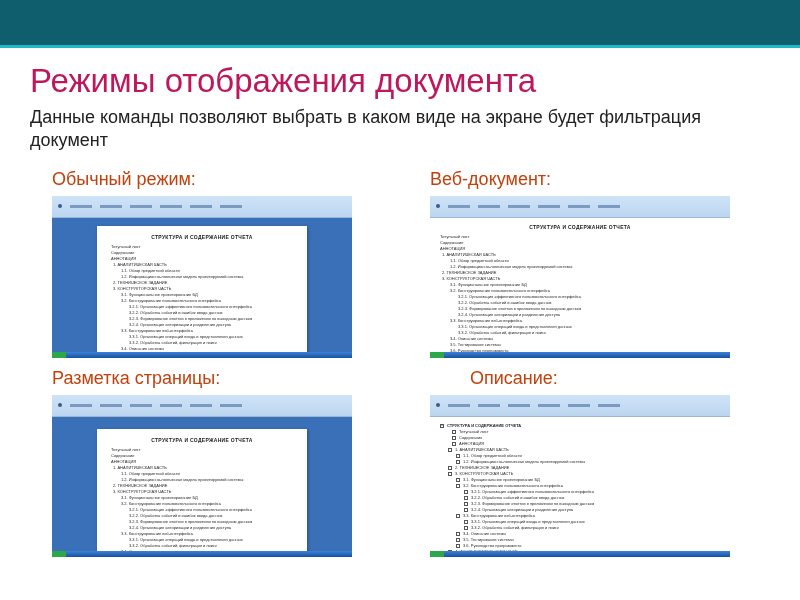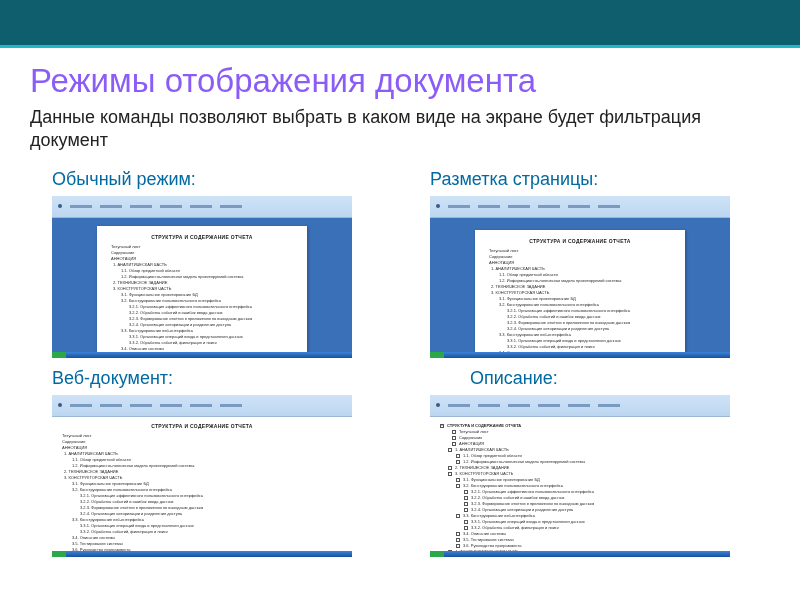--- a/index.html
+++ b/index.html
@@ -13,40 +13,40 @@
   }
   .top-band {
     height: 48px;
     background: #0f5e6e;
     border-bottom: 3px solid #20b8c6;
   }
   .slide {
     padding: 14px 30px 0 30px;
   }
   .title {
-    color: #8b5cf6;
+    color: #be185d;
     font-size: 33px;
     font-weight: 400;
     margin-bottom: 6px;
   }
   .subtitle {
     color: #222;
     font-size: 18px;
     line-height: 1.3;
     margin-bottom: 16px;
   }
   .grid {
     display: grid;
     grid-template-columns: 1fr 1fr;
     column-gap: 60px;
     row-gap: 10px;
     padding: 0 22px;
   }
   .cell-label {
-    color: #0369a1;
+    color: #c2410c;
     font-size: 18px;
     margin-bottom: 6px;
   }
   .thumb {
     width: 300px;
     height: 162px;
     background: #e6e6e6;
     position: relative;
     overflow: hidden;
   }
@@ -127,63 +127,20 @@
             <span class="ribbon-line"></span>
             <span class="ribbon-line"></span>
             <span class="ribbon-line"></span>
             <span class="ribbon-line"></span>
             <span class="ribbon-line"></span>
         </div>
         <div class="page-area-blue">
           <div class="page">
             <div class="doc-heading">СТРУКТУРА И СОДЕРЖАНИЕ ОТЧЕТА</div>
             <div id="lines-normal">
-                <div class="doc-line" style="padding-left: 0px;">Титульный лист</div>
-                <div class="doc-line" style="padding-left: 0px;">Содержание</div>
-                <div class="doc-line" style="padding-left: 0px;">АННОТАЦИЯ</div>
-                <div class="doc-line" style="padding-left: 2px;">1.  АНАЛИТИЧЕСКАЯ ЧАСТЬ</div>
-                <div class="doc-line" style="padding-left: 10px;">1.1. Обзор предметной области</div>
-                <div class="doc-line" style="padding-left: 10px;">1.2. Информационно-логическая модель проектируемой системы</div>
-                <div class="doc-line" style="padding-left: 2px;">2.  ТЕХНИЧЕСКОЕ ЗАДАНИЕ</div>
-                <div class="doc-line" style="padding-left: 2px;">3.  КОНСТРУКТОРСКАЯ ЧАСТЬ</div>
-                <div class="doc-line" style="padding-left: 10px;">3.1. Функциональное проектирование БД</div>
-                <div class="doc-line" style="padding-left: 10px;">3.2. Конструирование пользовательского интерфейса</div>
-                <div class="doc-line" style="padding-left: 18px;">3.2.1. Организация эффективного пользовательского интерфейса</div>
-                <div class="doc-line" style="padding-left: 18px;">3.2.2. Обработка событий и ошибок ввода данных</div>
-                <div class="doc-line" style="padding-left: 18px;">3.2.3. Формирование отчётов в приложении по выходным данным</div>
-                <div class="doc-line" style="padding-left: 18px;">3.2.4. Организация авторизации и разделения доступа</div>
-                <div class="doc-line" style="padding-left: 10px;">3.3. Конструирование веб-интерфейса</div>
-                <div class="doc-line" style="padding-left: 18px;">3.3.1. Организация операций ввода и представления данных</div>
-                <div class="doc-line" style="padding-left: 18px;">3.3.2. Обработка событий, фильтрация и поиск</div>
-                <div class="doc-line" style="padding-left: 10px;">3.4. Описание системы</div>
-              </div>
-          </div>
-        </div>
-        <div class="taskbar">
-            <div class="start"></div>
-          </div>
-      </div>
-    </div>
-
-    <div>
-      <div class="cell-label">Разметка страницы:</div>
-      <div class="thumb">
-        <div class="ribbon">
-          <span class="ribbon-dot"></span>
-            <span class="ribbon-line"></span>
-            <span class="ribbon-line"></span>
-            <span class="ribbon-line"></span>
-            <span class="ribbon-line"></span>
-            <span class="ribbon-line"></span>
-            <span class="ribbon-line"></span>
-        </div>
-        <div class="page-area-blue">
-          <div class="page" style="margin-top:4px;">
-            <div class="doc-heading">СТРУКТУРА И СОДЕРЖАНИЕ ОТЧЕТА</div>
-            <div id="lines-layout">
                 <div class="doc-line" style="padding-left: 0px;">Титульный лист</div>
                 <div class="doc-line" style="padding-left: 0px;">Содержание</div>
                 <div class="doc-line" style="padding-left: 0px;">АННОТАЦИЯ</div>
                 <div class="doc-line" style="padding-left: 2px;">1.  АНАЛИТИЧЕСКАЯ ЧАСТЬ</div>
                 <div class="doc-line" style="padding-left: 10px;">1.1. Обзор предметной области</div>
                 <div class="doc-line" style="padding-left: 10px;">1.2. Информационно-логическая модель проектируемой системы</div>
                 <div class="doc-line" style="padding-left: 2px;">2.  ТЕХНИЧЕСКОЕ ЗАДАНИЕ</div>
                 <div class="doc-line" style="padding-left: 2px;">3.  КОНСТРУКТОРСКАЯ ЧАСТЬ</div>
                 <div class="doc-line" style="padding-left: 10px;">3.1. Функциональное проектирование БД</div>
                 <div class="doc-line" style="padding-left: 10px;">3.2. Конструирование пользовательского интерфейса</div>
@@ -242,20 +199,63 @@
               <div class="doc-line" style="padding-left: 2px;">4.  ИССЛЕДОВАТЕЛЬСКАЯ ЧАСТЬ</div>
             </div>
         </div>
         <div class="taskbar">
             <div class="start"></div>
           </div>
       </div>
     </div>
 
     <div>
+      <div class="cell-label">Разметка страницы:</div>
+      <div class="thumb">
+        <div class="ribbon">
+          <span class="ribbon-dot"></span>
+            <span class="ribbon-line"></span>
+            <span class="ribbon-line"></span>
+            <span class="ribbon-line"></span>
+            <span class="ribbon-line"></span>
+            <span class="ribbon-line"></span>
+            <span class="ribbon-line"></span>
+        </div>
+        <div class="page-area-blue">
+          <div class="page" style="margin-top:4px;">
+            <div class="doc-heading">СТРУКТУРА И СОДЕРЖАНИЕ ОТЧЕТА</div>
+            <div id="lines-layout">
+                <div class="doc-line" style="padding-left: 0px;">Титульный лист</div>
+                <div class="doc-line" style="padding-left: 0px;">Содержание</div>
+                <div class="doc-line" style="padding-left: 0px;">АННОТАЦИЯ</div>
+                <div class="doc-line" style="padding-left: 2px;">1.  АНАЛИТИЧЕСКАЯ ЧАСТЬ</div>
+                <div class="doc-line" style="padding-left: 10px;">1.1. Обзор предметной области</div>
+                <div class="doc-line" style="padding-left: 10px;">1.2. Информационно-логическая модель проектируемой системы</div>
+                <div class="doc-line" style="padding-left: 2px;">2.  ТЕХНИЧЕСКОЕ ЗАДАНИЕ</div>
+                <div class="doc-line" style="padding-left: 2px;">3.  КОНСТРУКТОРСКАЯ ЧАСТЬ</div>
+                <div class="doc-line" style="padding-left: 10px;">3.1. Функциональное проектирование БД</div>
+                <div class="doc-line" style="padding-left: 10px;">3.2. Конструирование пользовательского интерфейса</div>
+                <div class="doc-line" style="padding-left: 18px;">3.2.1. Организация эффективного пользовательского интерфейса</div>
+                <div class="doc-line" style="padding-left: 18px;">3.2.2. Обработка событий и ошибок ввода данных</div>
+                <div class="doc-line" style="padding-left: 18px;">3.2.3. Формирование отчётов в приложении по выходным данным</div>
+                <div class="doc-line" style="padding-left: 18px;">3.2.4. Организация авторизации и разделения доступа</div>
+                <div class="doc-line" style="padding-left: 10px;">3.3. Конструирование веб-интерфейса</div>
+                <div class="doc-line" style="padding-left: 18px;">3.3.1. Организация операций ввода и представления данных</div>
+                <div class="doc-line" style="padding-left: 18px;">3.3.2. Обработка событий, фильтрация и поиск</div>
+                <div class="doc-line" style="padding-left: 10px;">3.4. Описание системы</div>
+              </div>
+          </div>
+        </div>
+        <div class="taskbar">
+            <div class="start"></div>
+          </div>
+      </div>
+    </div>
+
+    <div>
       <div class="cell-label" style="padding-left:40px;">Описание:</div>
       <div class="thumb">
         <div class="ribbon">
           <span class="ribbon-dot"></span>
             <span class="ribbon-line"></span>
             <span class="ribbon-line"></span>
             <span class="ribbon-line"></span>
             <span class="ribbon-line"></span>
             <span class="ribbon-line"></span>
             <span class="ribbon-line"></span>

